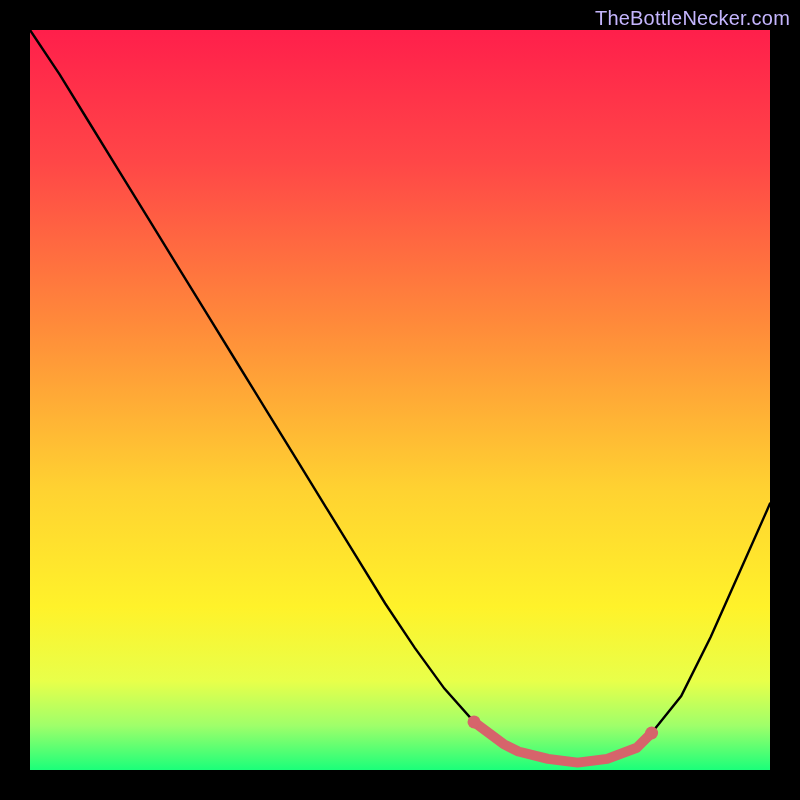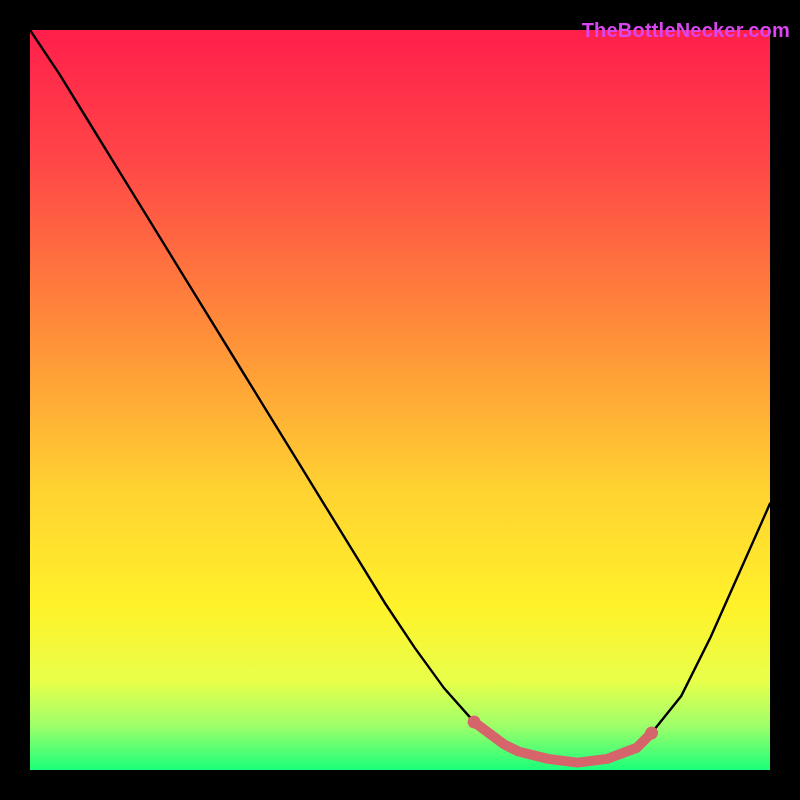--- a/index.html
+++ b/index.html
@@ -11,26 +11,26 @@
     overflow: hidden;
   }
   .container {
     position: relative;
     width: 800px;
     height: 800px;
     background: #000;
   }
   .watermark {
     position: absolute;
-    top: 19px;
+    top: 7px;
     right: 10px;
     font-family: Arial, Helvetica, sans-serif;
     font-size: 20px;
-    font-weight: 700;
-    color: #d946ef;
+    font-weight: 400;
+    color: #c4b5fd;
     z-index: 10;
     letter-spacing: 0.2px;
   }
   .plot {
     position: absolute;
     left: 30px;
     top: 30px;
     width: 740px;
     height: 740px;
   }

